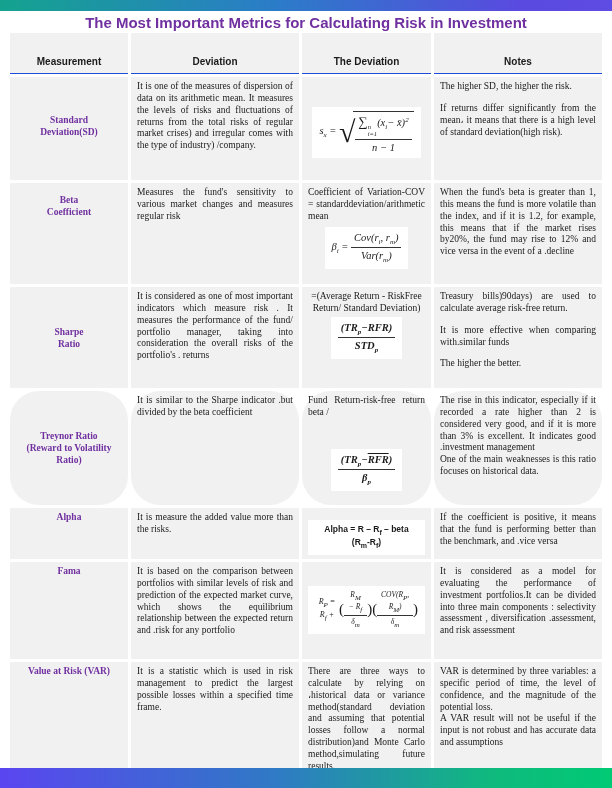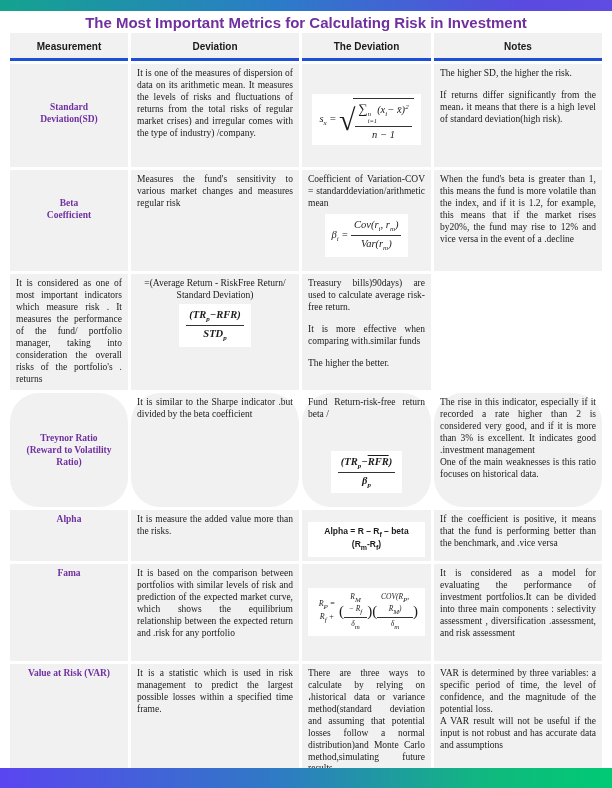--- a/index.html
+++ b/index.html
@@ -23,30 +23,30 @@
   .trow {
     display:grid; grid-template-columns:118px 168px 129px 168px;
     gap:3px; margin-bottom:3px;
   }
   .cell {
     background:#f1f1f1; box-sizing:border-box; padding:4px 6px;
     font-size:9.5px; line-height:1.26;
   }
   .hcell {
     font-family:"Liberation Sans", sans-serif; font-weight:bold; font-size:10px;
-    text-align:center; min-height:28px; padding-top:8px;
-    border-bottom:3px solid #1d4ed8;
+    text-align:center; min-height:28px; padding-top:23px;
+    border-bottom:1px solid #1d4ed8;
   }
   .mcell { text-align:center; color:#7030a0; font-weight:bold; }
   .jtext { text-align:justify; }
   .notes p { margin:0 0 10px 0; }
   .notes p:last-child { margin-bottom:0; }
   
   .r1 .cell { min-height:103px; } .r1 .mcell { padding-top:38px; }
-  .r2 .cell { min-height:101px; } .r2 .mcell { padding-top:28px; }
+  .r2 .cell { min-height:101px; } .r2 .mcell { padding-top:12px; }
   .r3 .cell { min-height:101px; } .r3 .mcell { padding-top:40px; }
   .r4 .cell { min-height:114px;border-radius:29px; } .r4 .mcell { padding-top:40px; }
   .r5 .cell { min-height:51px; }
   .r6 .cell { min-height:97px; }
   .r7 .cell { min-height:122px; }
   
   .eqcell { text-align:center; }
   .eqintro { text-align:justify; text-align-last:left; margin-bottom:4px; }
   .eqintro-center { text-align:center; margin-bottom:2px; }
   .eqbox {
@@ -146,20 +146,24 @@
           </span>
         </span>
       </div>
     </div>
     <div class="cell jtext notes">
       <p>When the fund's beta is greater than 1, this means the fund is more volatile than the index, and  if it is 1.2, for example, this means that if the market rises by20%, the fund may rise to 12% and vice versa in the event of a .decline</p>
     </div>
   </div>
 
   <div class="trow r3">
+    <div class="cell mcell">
+      <div>Sharpe</div>
+      <div>Ratio</div>
+    </div>
     <div class="cell jtext">It  is considered as one of  most  important indicators which   measure risk . It measures the performance of the fund/ portfolio manager, taking into consideration the overall risks of the portfolio's . returns</div>
     <div class="cell eqcell">
       <div class="eqintro-center">=(Average Return  - RiskFree Return/ Standard Deviation)</div>
       <div class="eqbox">
         <span class="math bi">
           <span class="frac">
             <span class="num"><span>(TR</span><sub>p</sub><span>−RFR)</span></span>
             <span class="den"><span>STD</span><sub>p</sub></span>
           </span>
         </span>

